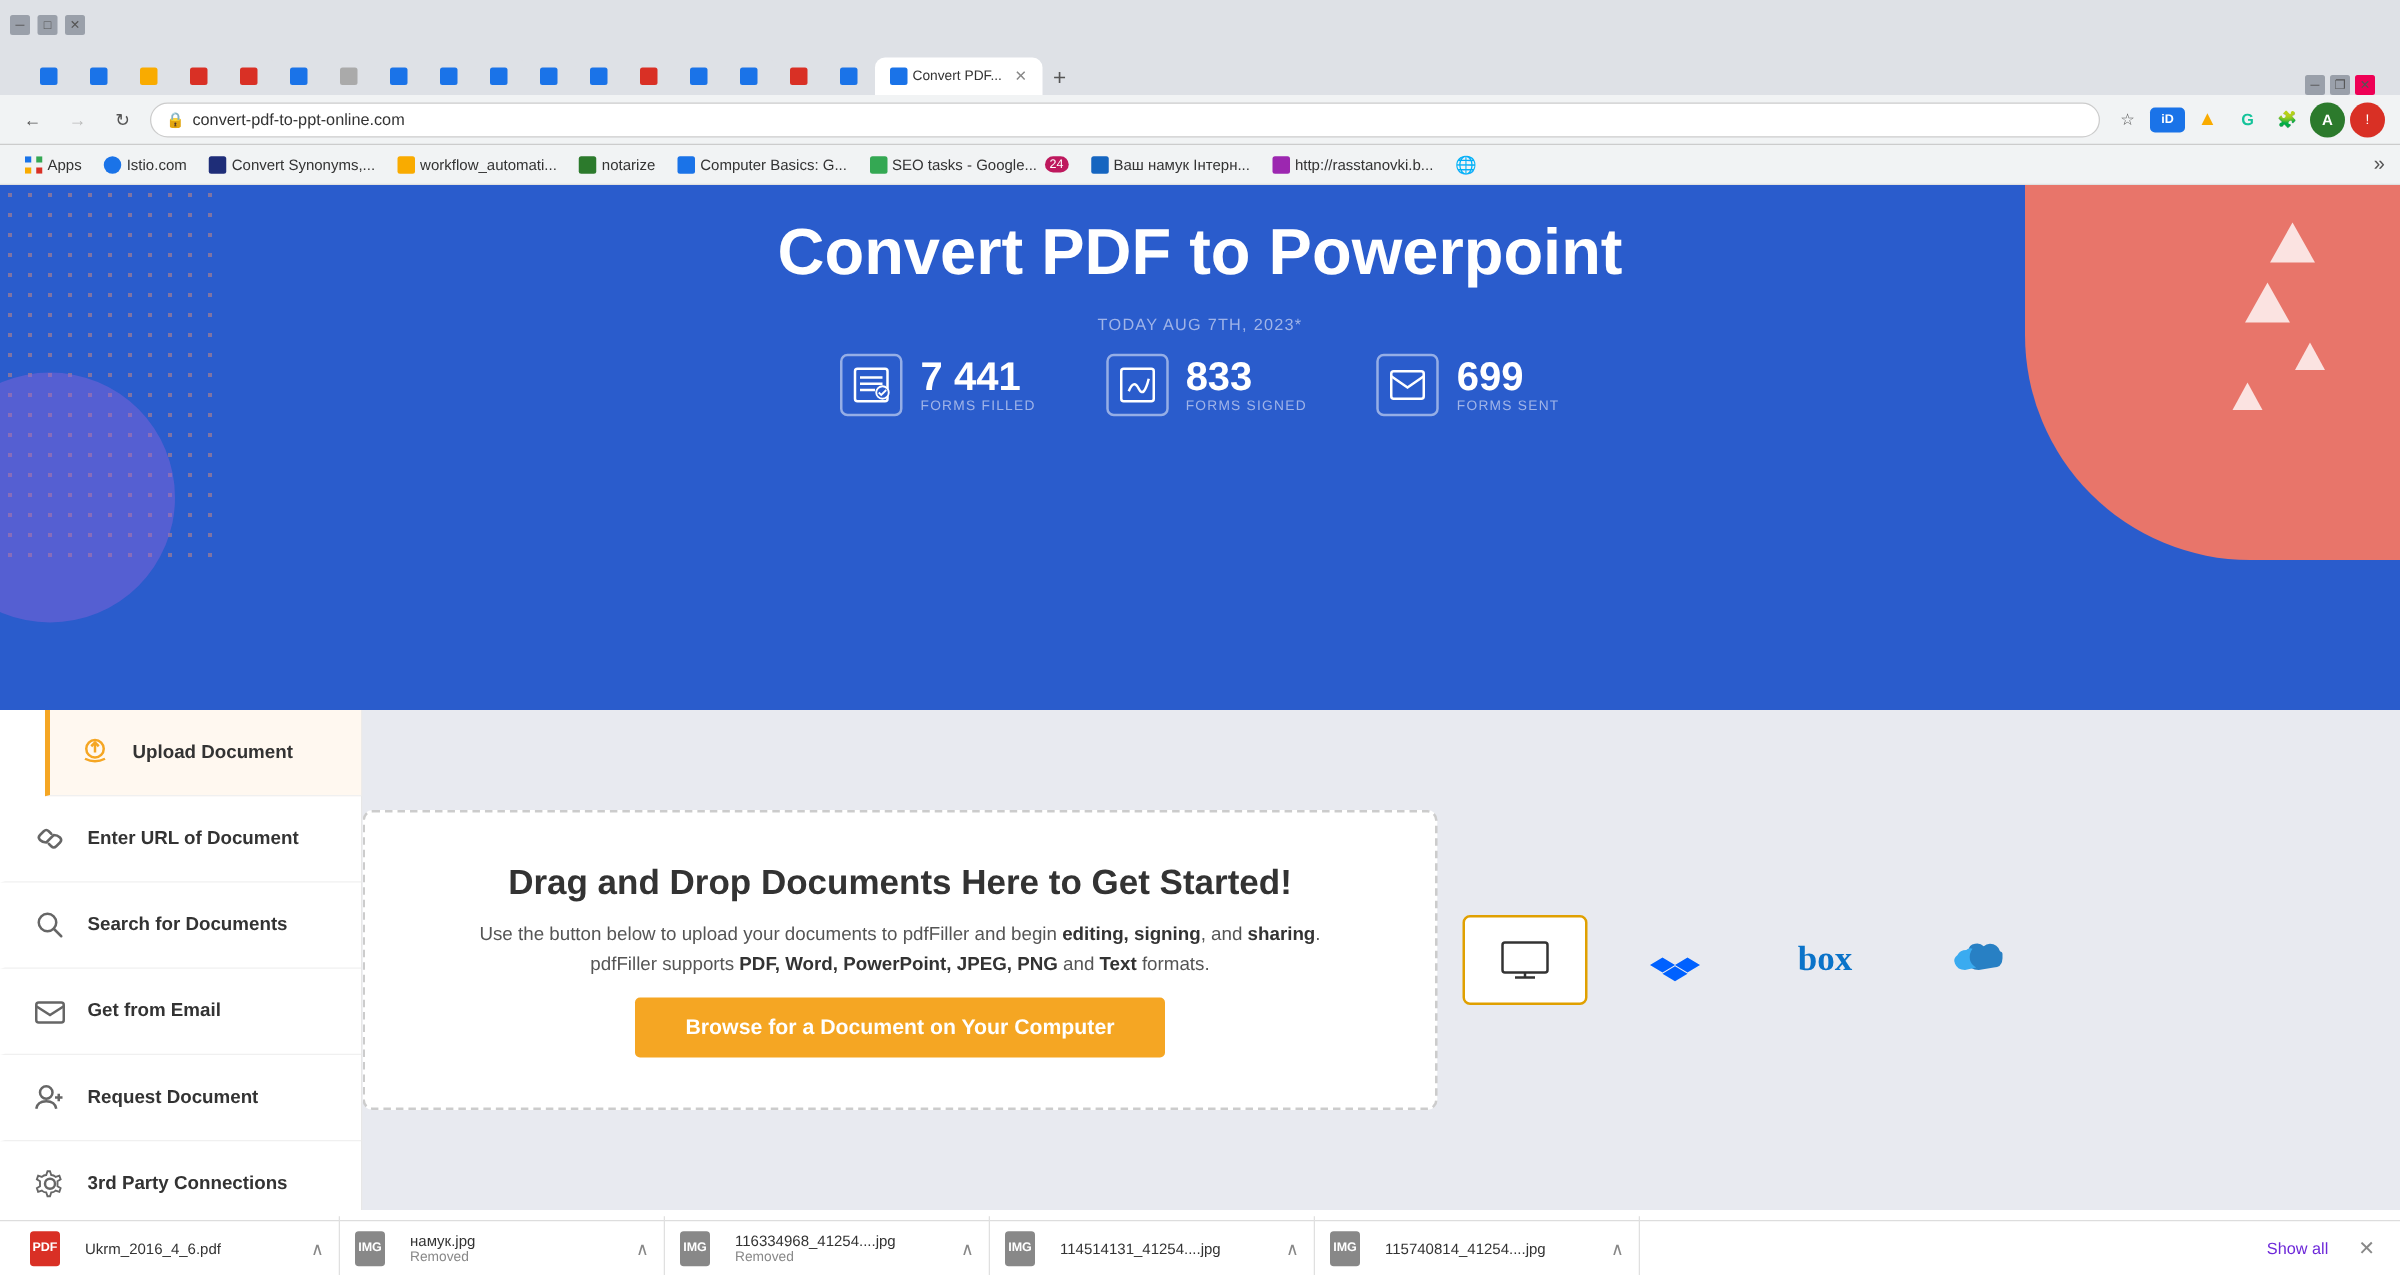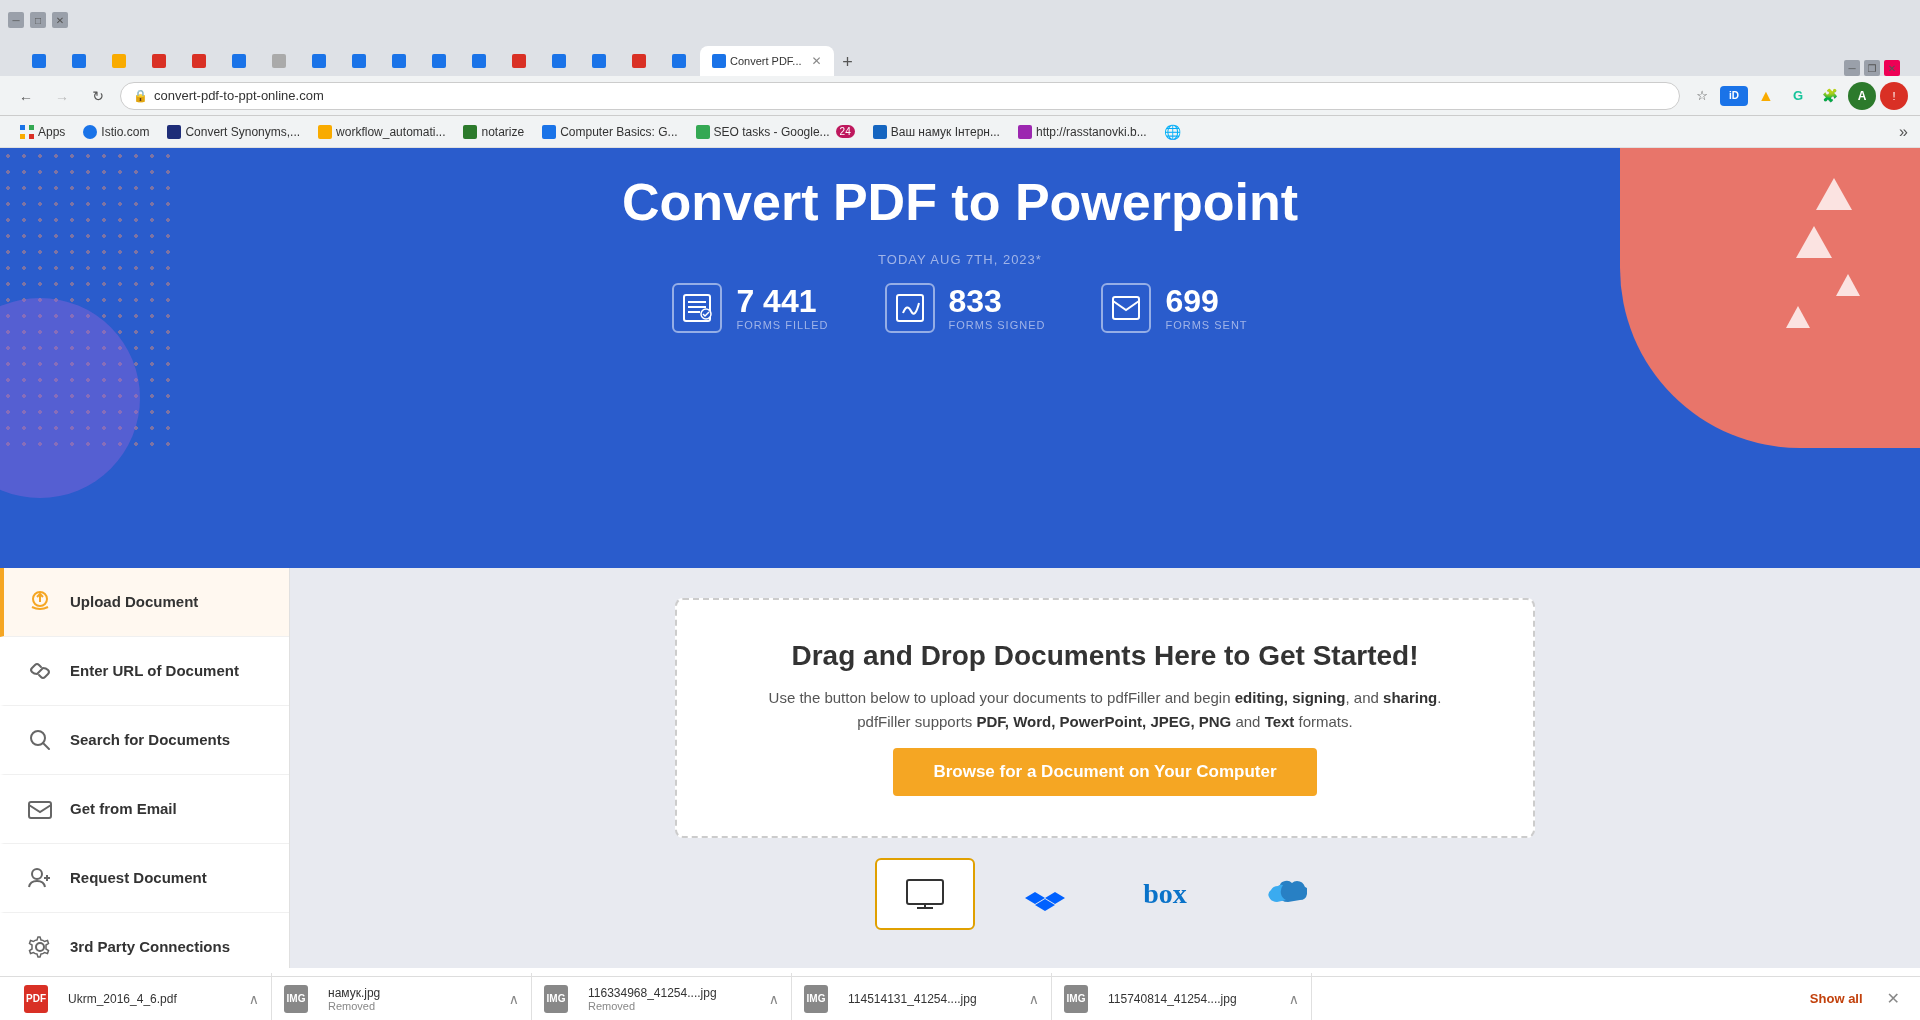--- a/index.html
+++ b/index.html
@@ -306,43 +306,43 @@
       align-items: center;
       gap: 14px;
       padding: 18px 20px;
       cursor: pointer;
       border-left: 4px solid transparent;
       border-bottom: 1px solid #f0f0f0;
     }
     .sidebar-item.active {
       border-left-color: #f5a623;
       background: #fff8f0;
+      margin-left: 36px;
     }
     .sidebar-item-icon {
       width: 32px; height: 32px;
       display: flex; align-items: center; justify-content: center;
       font-size: 20px;
       color: #555;
       flex-shrink: 0;
     }
     .sidebar-item.active .sidebar-item-icon { color: #f5a623; }
     .sidebar-item-text {
       font-size: 15px;
       font-weight: 600;
       color: #333;
       line-height: 1.3;
     }
 
     .upload-area {
       flex: 1;
       background: #e8eaf0;
       display: flex;
-      flex-direction: column;
-      align-items: center;
-      padding: 30px;
+      flex-direction: row;
+      align-items: center;
       gap: 20px;
     }
     .dropzone {
       background: #fff;
       border: 2px dashed #ccc;
       border-radius: 8px;
       width: 100%;
       max-width: 860px;
       padding: 40px 20px;
       display: flex;
@@ -441,24 +441,24 @@
       color: #888;
     }
     .dl-chevron {
       font-size: 14px;
       color: #888;
       cursor: pointer;
     }
     .show-all-btn {
       margin-left: auto;
       font-size: 13px;
-      color: #c2410c;
+      color: #6d28d9;
       cursor: pointer;
       padding: 0 16px;
-      font-weight: 700;
+      font-weight: 400;
     }
     .close-bar-btn {
       font-size: 16px;
       color: #888;
       cursor: pointer;
       padding: 0 8px;
     }
 
     
     .tab-icon-blue { background: #1a73e8; }

